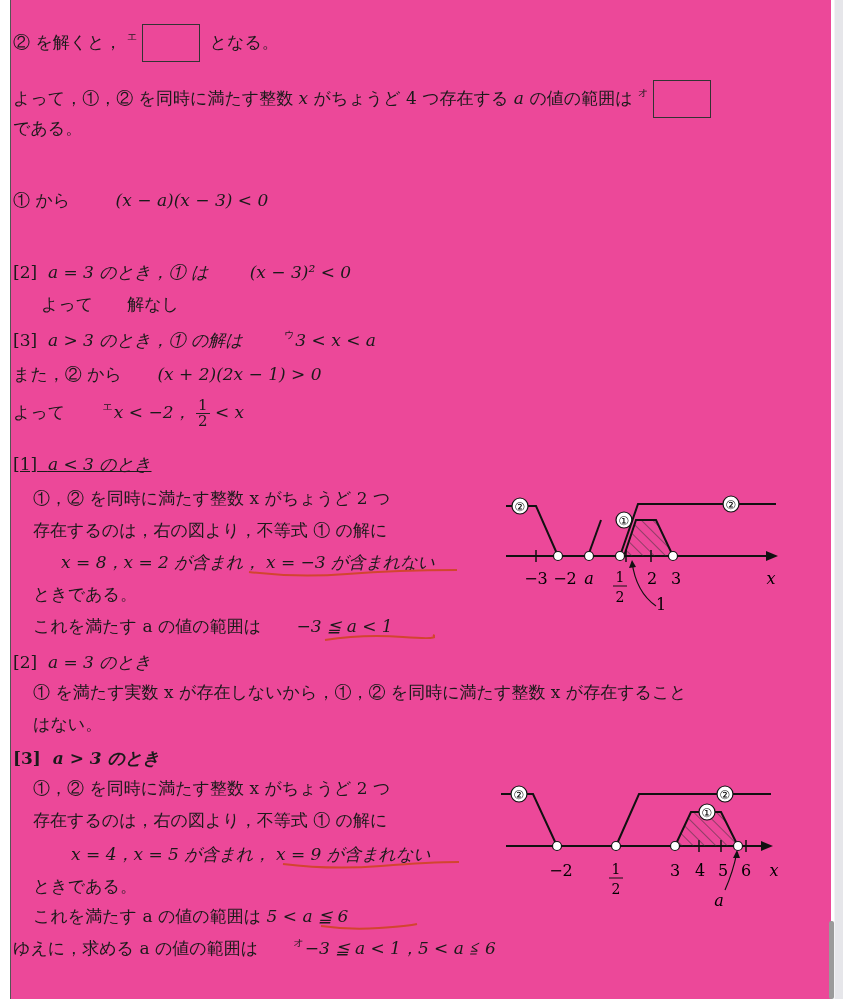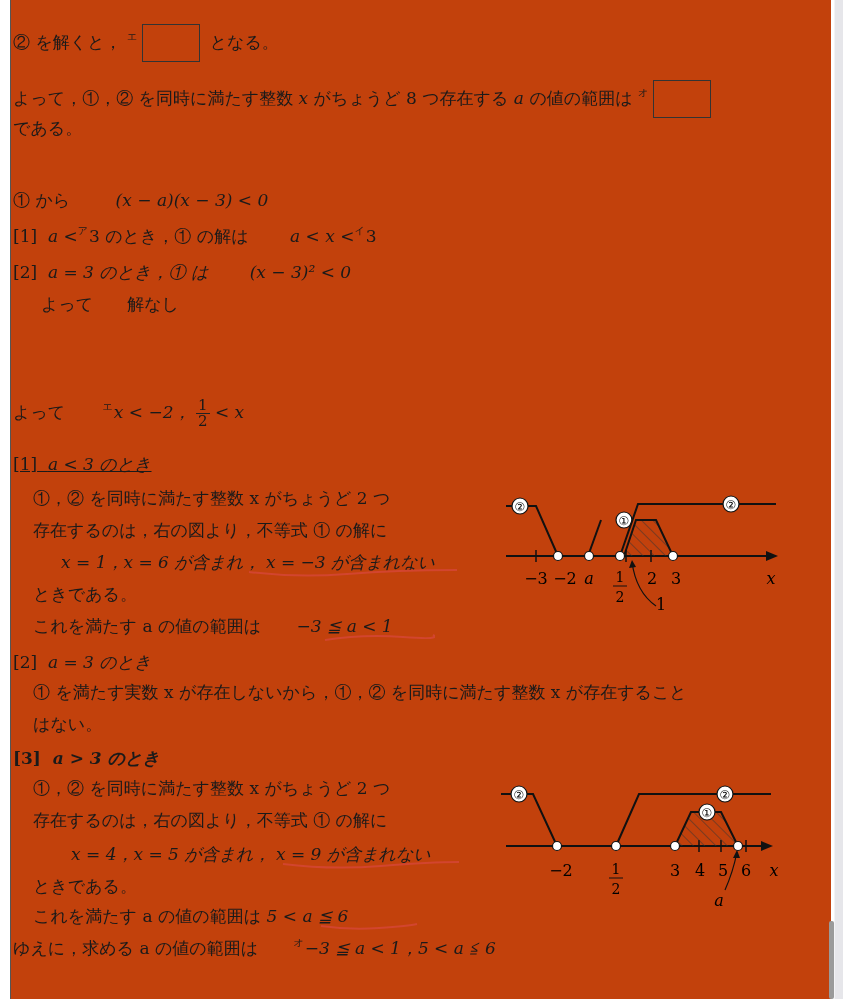--- a/index.html
+++ b/index.html
@@ -5,21 +5,21 @@
   html, body { margin:0; padding:0; }
   body {
     width:843px; height:999px; overflow:hidden; position:relative;
     background:#ffffff;
     font-family:"DejaVu Serif", serif;
     color:#1a1a1a;
   }
   .page {
     position:absolute; left:10px; top:0; width:820px; height:999px;
     border-left:1.5px solid #555;
-    background:#c2410c;
+    background:#ec4899;
   }
   .scroll-track {
     position:absolute; left:834px; top:0; width:9px; height:999px;
     background:#e6e6ea;
     border-left:1px solid #f3f3f5;
   }
   .scroll-thumb {
     position:absolute; left:829px; top:921px; width:5px; height:78px;
     background:#9a9a9a; border-radius:2px;
   }
@@ -44,57 +44,61 @@
 <div class="page">
 
   <div class="line" style="top:24px;">
     <span>② を解くと，</span>
     <span class="sup">エ</span><span class="box"></span>
     <span>となる。</span>
   </div>
   <div class="line" style="top:80px;">
     <span>よって，①，② を同時に満たす整数</span>
     <span class="m">x</span>
-    <span>がちょうど 8 つ存在する</span>
+    <span>がちょうど 4 つ存在する</span>
     <span class="m">a</span>
     <span>の値の範囲は</span>
     <span class="sup">オ</span><span class="box"></span>
   </div>
   <div class="line" style="top:116px;">である。</div>
 
   <div class="line" style="top:188px;text-align:right;">
     <span>① から</span>
     <span class="m" style="margin-left:40px;">(x − a)(x − 3) &lt; 0</span>
-  </div>
-  <div class="line" style="top:224px;">
-    <span>[1]</span>&nbsp;
-    <span class="m">a &lt;</span><span class="sup">ア</span><span>3 のとき，① の解は</span>
-    <span class="m" style="margin-left:36px;">a &lt; x &lt;</span><span class="sup">イ</span><span>3</span>
   </div>
   <div class="line" style="top:260px;">
     <span>[2]</span>&nbsp;
     <span class="m">a = 3 のとき，① は</span>
     <span class="m" style="margin-left:36px;">(x − 3)² &lt; 0</span>
   </div>
   <div class="line" style="top:292px; left:30px;">よって　　解なし</div>
+  <div class="line" style="top:328px;">
+    <span>[3]</span>&nbsp;
+    <span class="m">a &gt; 3 のとき，① の解は</span>
+    <span class="sup" style="margin-left:36px;">ウ</span><span class="m">3 &lt; x &lt; a</span>
+  </div>
+  <div class="line" style="top:362px;">
+    <span>また，② から</span>
+    <span class="m" style="margin-left:30px;">(x + 2)(2x − 1) &gt; 0</span>
+  </div>
   <div class="line" style="top:398px; height:44px;">
     <span>よって</span>
     <span class="sup" style="margin-left:32px;">エ</span><span class="m">x &lt; −2，</span>
     <span class="frac"><span class="num">1</span><span class="den">2</span></span>
     <span class="m">&lt; x</span>
   </div>
 
   <div class="line" style="top:452px;text-decoration:underline;">
     <span>[1]</span>&nbsp;
     <span class="m">a &lt; 3 のとき</span>
   </div>
   <div class="line" style="top:486px; left:22px;">①，② を同時に満たす整数 x がちょうど 2 つ</div>
   <div class="line" style="top:518px; left:22px;">存在するのは，右の図より，不等式 ① の解に</div>
   <div class="line" style="top:550px; left:50px;">
-    <span class="m">x = 1，x = 6 が含まれ，</span>
+    <span class="m">x = 8，x = 2 が含まれ，</span>
     <span class="m" style="position:relative;">x = −3 が含まれない</span>
   </div>
   <svg class="red-underline" style="left:236px; top:566px;" width="212" height="12">
     <path d="M2 6 Q 50 12 100 8 T 210 4" fill="none" stroke="#d2452f" stroke-width="2"></path>
   </svg>
   <div class="line" style="top:582px; left:22px;">ときである。</div>
   <div class="line" style="top:614px; left:22px;">
     <span>これを満たす a の値の範囲は</span>
     <span class="m" style="margin-left:30px;">−3 ≦ a &lt; 1</span>
   </div>

